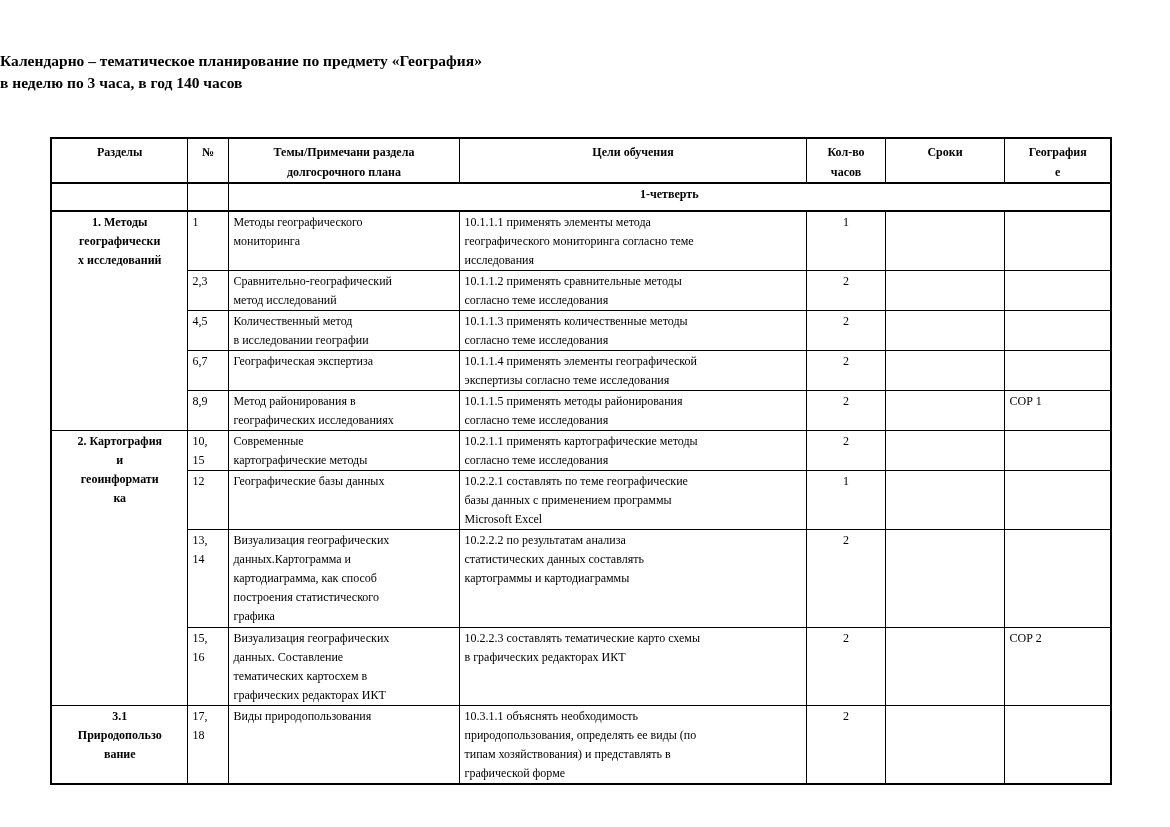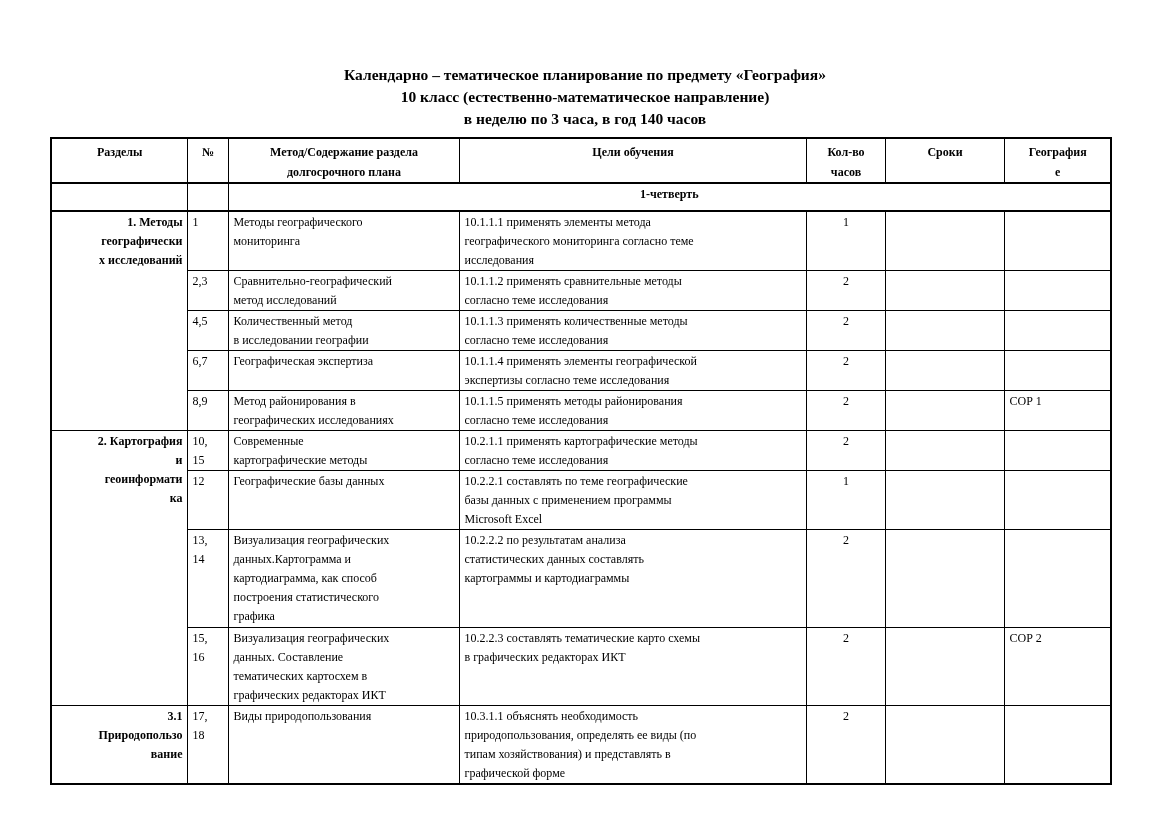--- a/index.html
+++ b/index.html
@@ -9,22 +9,21 @@
   }
   body {
     width: 1170px;
     height: 827px;
     font-family: "Liberation Serif", serif;
     color: #000000;
     position: relative;
     overflow: hidden;
   }
   .doc-title {
-    margin-top: 64px;
-    text-align: center;
+    margin-top: 50px;
     font-weight: bold;
     font-size: 15.5px;
     line-height: 22px;
   }
   table.plan {
     position: absolute;
     left: 50px;
     top: 137px;
     width: 1060px;
     border-collapse: collapse;
@@ -51,54 +50,53 @@
     border-bottom: 2px solid #000;
     padding: 0;
   }
   td.quarter {
     font-weight: bold;
     text-align: center;
     line-height: 20px;
   }
   td.sec {
     font-weight: bold;
-    text-align: right;
+    text-align: center;
     padding: 2px 2px 0 2px;
     margin-left: 12px;
   }
   td.num  { padding-left: 5px; }
   td.hrs  { text-align: center; padding: 1px 0 0 0; }
   td.note { font-weight: normal; padding-left: 6px; }
   td.dates { }
 </style>
 </head>
 <body>
 
 <div class="doc-title">
   <div>Календарно – тематическое планирование по предмету «География»</div>
-  <div>10 класс (естественно-математическое направление)</div>
   <div>в неделю по 3 часа, в год 140 часов</div>
 </div>
 
 <table class="plan">
   <colgroup>
     <col style="width:136px">
       <col style="width:41px">
       <col style="width:231px">
     <col style="width:347px">
       <col style="width:79px">
       <col style="width:119px">
       <col style="width:107px">
   </colgroup>
 
   <tbody>
       <tr class="header-row">
     <th>Разделы</th>
     <th>№</th>
-    <th>Метод/Содержание раздела
+    <th>Темы/Примечани раздела
 долгосрочного плана</th>
     <th>Цели обучения</th>
     <th>Кол-во
 часов</th>
     <th>Сроки</th>
     <th>География
 е</th>
   </tr>
 
   <tr class="quarter-row" style="height:28px">

